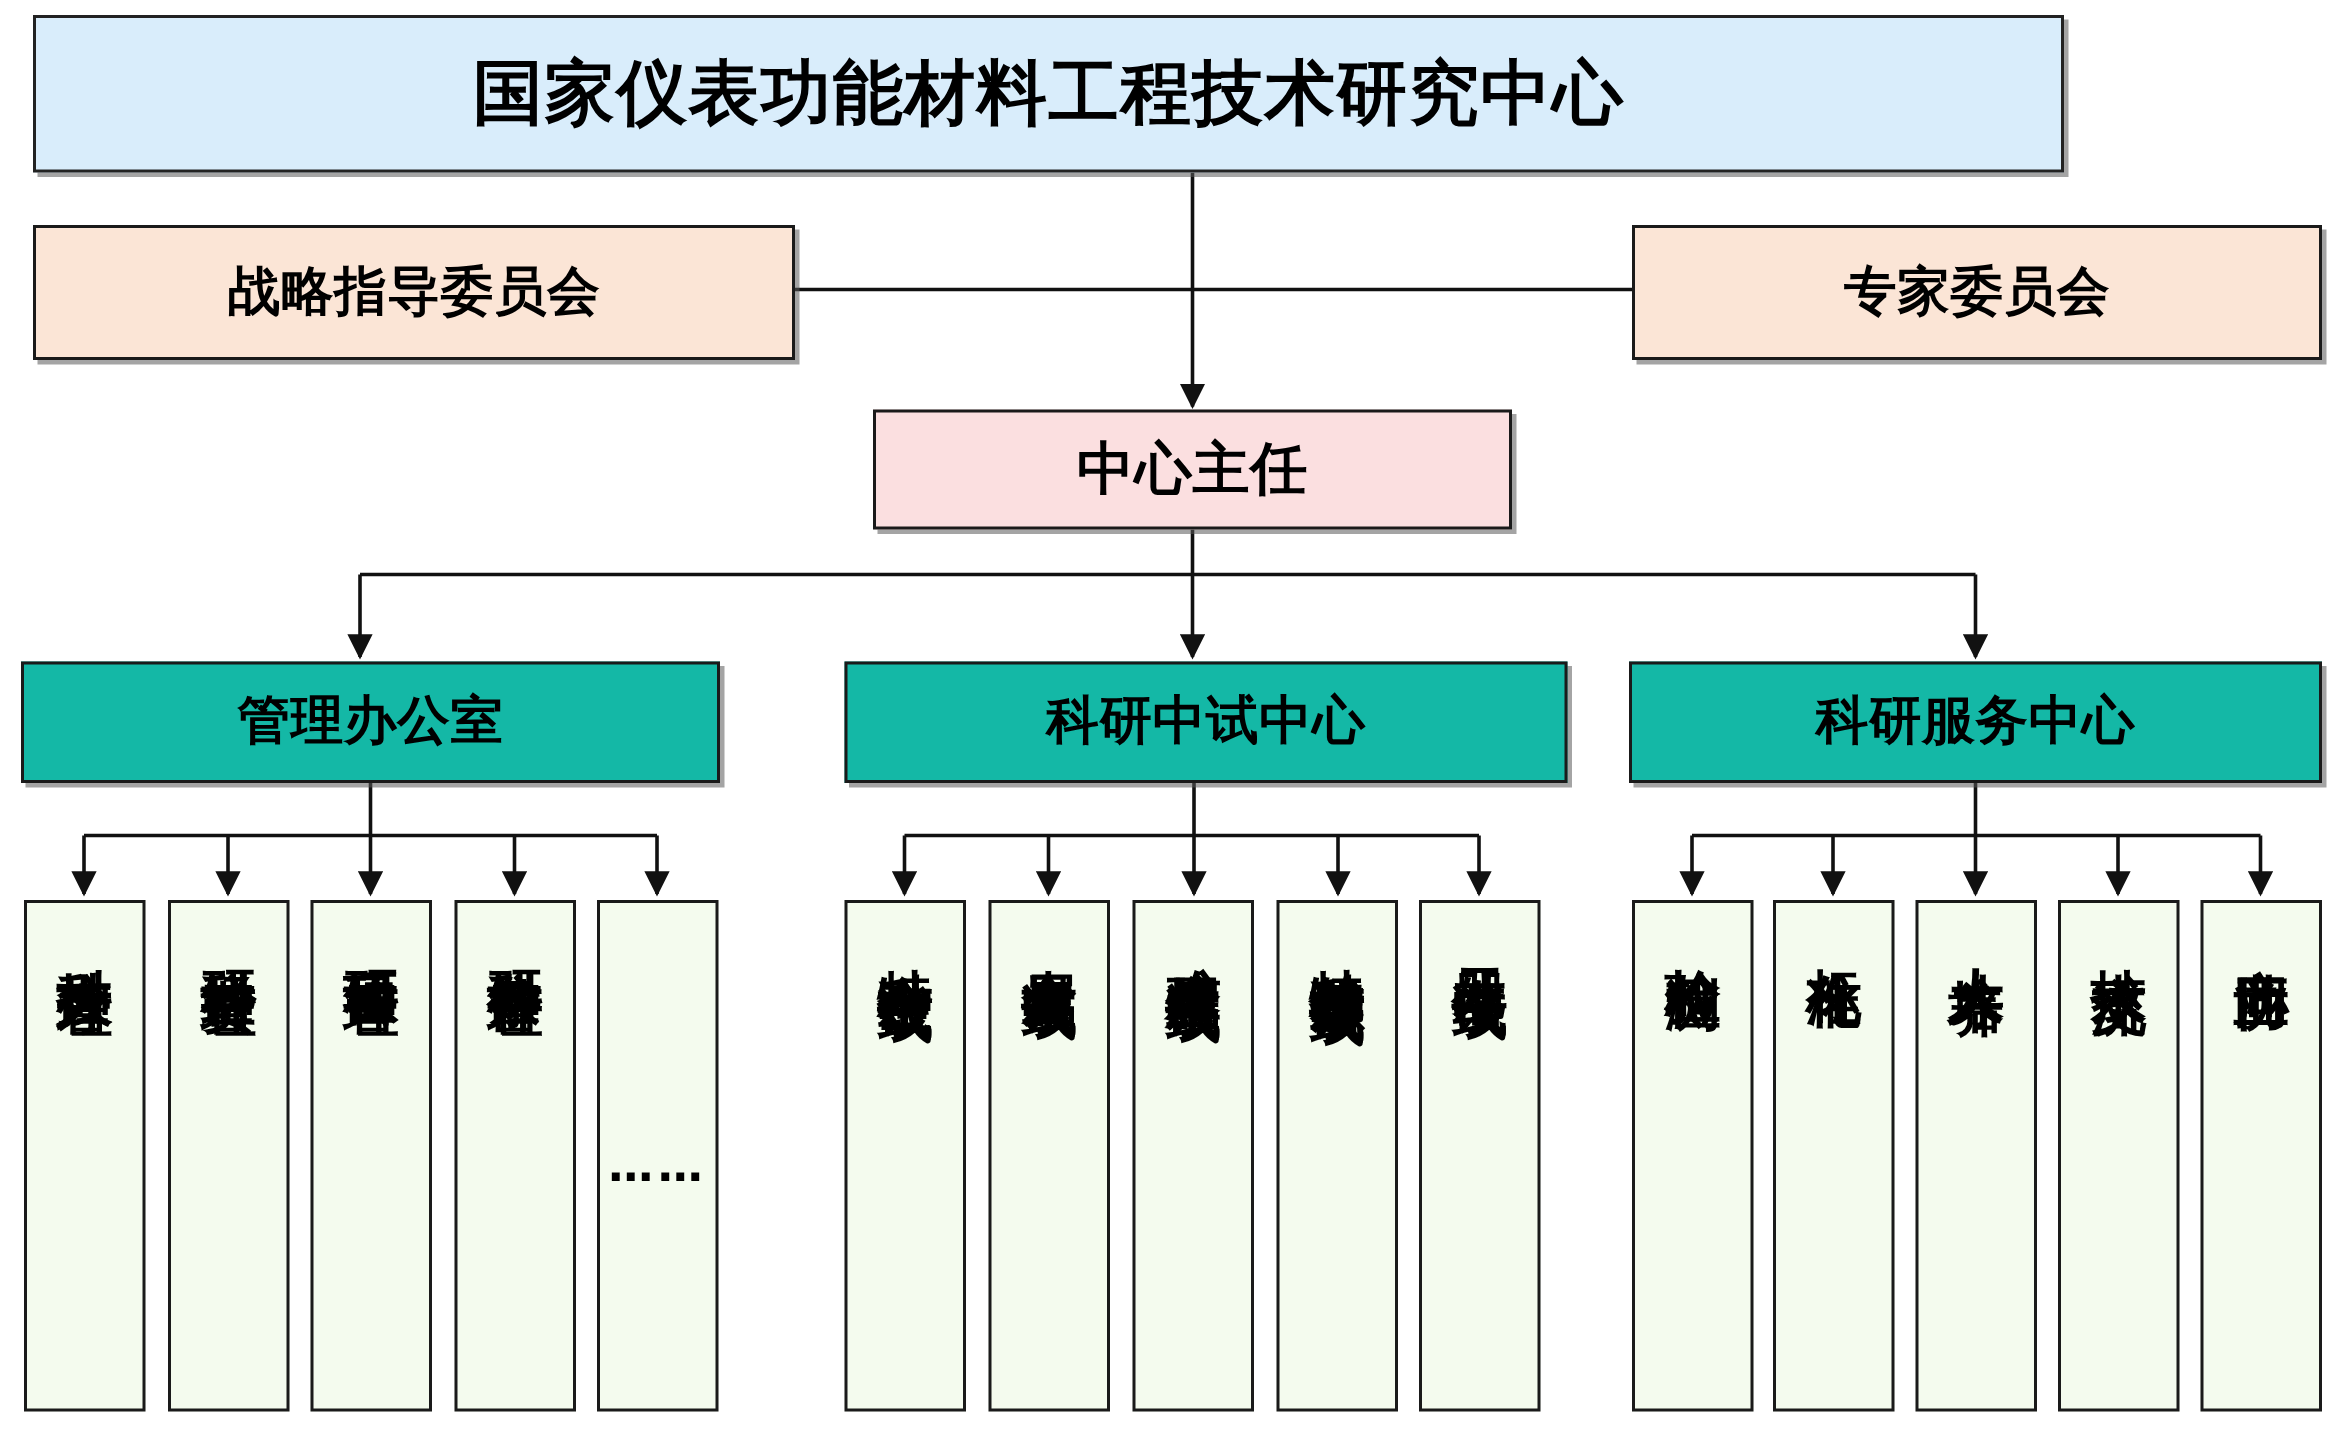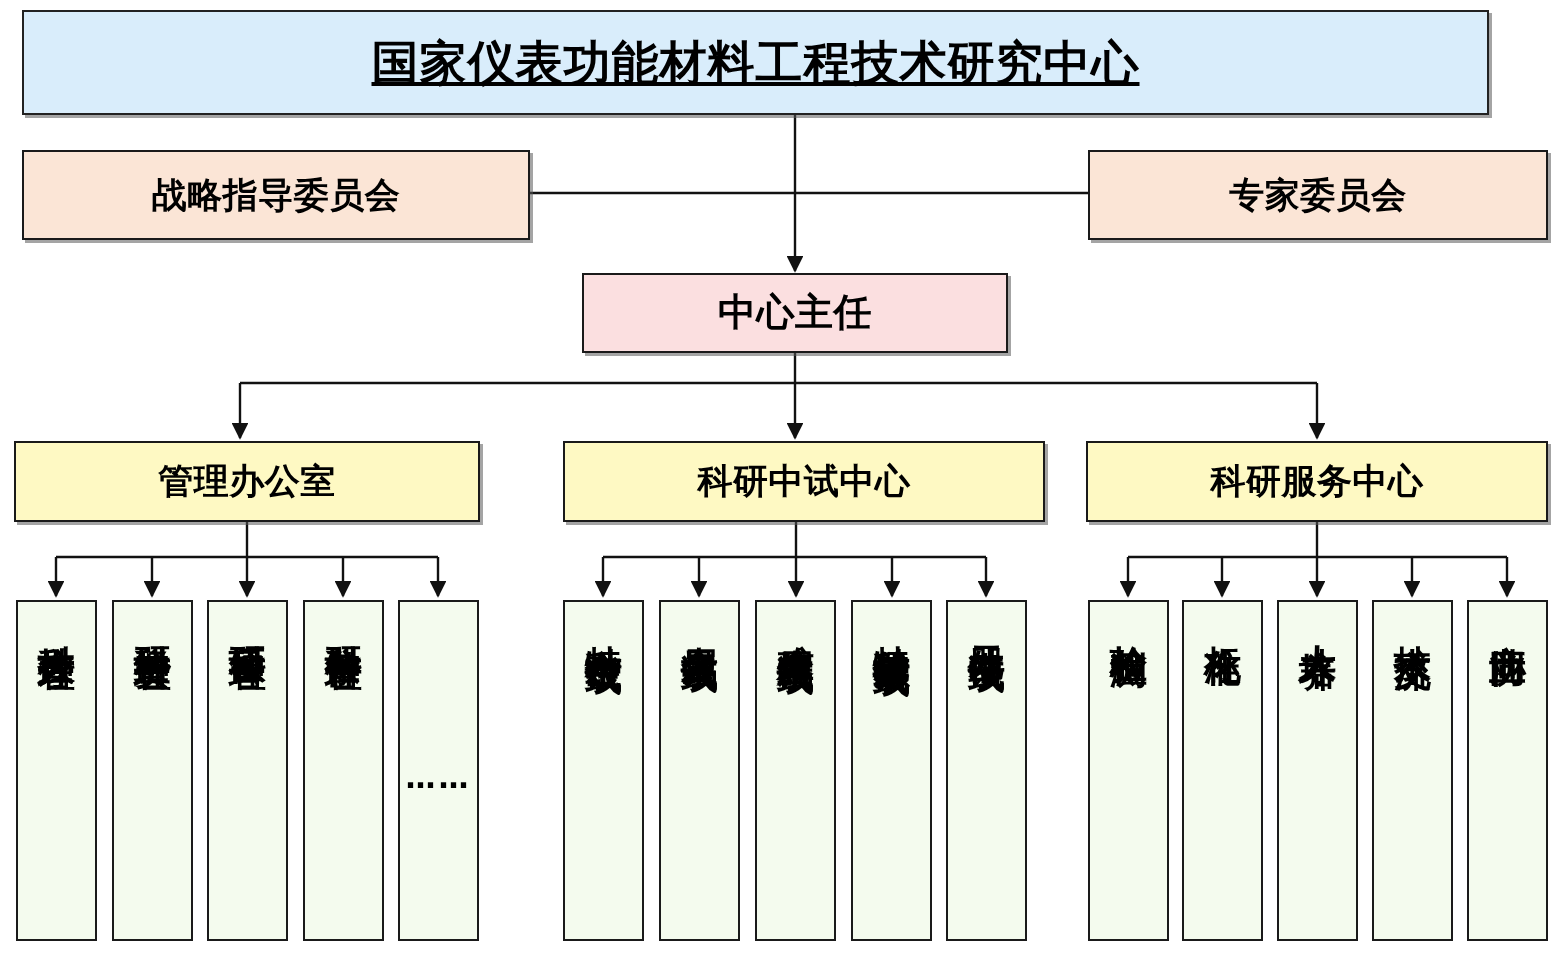--- a/index.html
+++ b/index.html
@@ -35,24 +35,23 @@
     box-shadow: 3px 3px 0 rgba(90,90,90,0.55);
   }
   .node-label {
     display: block;
     line-height: 1.05;
     white-space: nowrap;
   }
   
   .title-box {
     left: 22px; top: 10px;
-    width: 1467px; height: 105px;
+    width: 1354px; height: 105px;
     background: #d9edfb;
     border-color: #222;
-    text-decoration: underline;
   }
   .title-box .node-label {
     font-size: 47px;
     letter-spacing: 1px;
   }
   
   .committee-box {
     background: #fbe5d6;
     height: 90px;
     top: 150px;
@@ -65,21 +64,21 @@
   .director-box {
     left: 582px; top: 273px;
     width: 426px; height: 80px;
     background: #fbdfe0;
   }
   .director-box .node-label { font-size: 38px; }
 
   
   .center-box {
     top: 441px; height: 81px;
-    background: #fef9c3;
+    background: #14b8a6;
     text-align: center;
   }
   .center-box .node-label { font-size: 35px; }
   .center-box-1 { left: 14px;   width: 466px; }
   .center-box-2 { left: 563px;  width: 482px; }
   .center-box-3 { left: 1086px; width: 462px; }
 
   
   .leaf-box {
     top: 600px; height: 341px;

